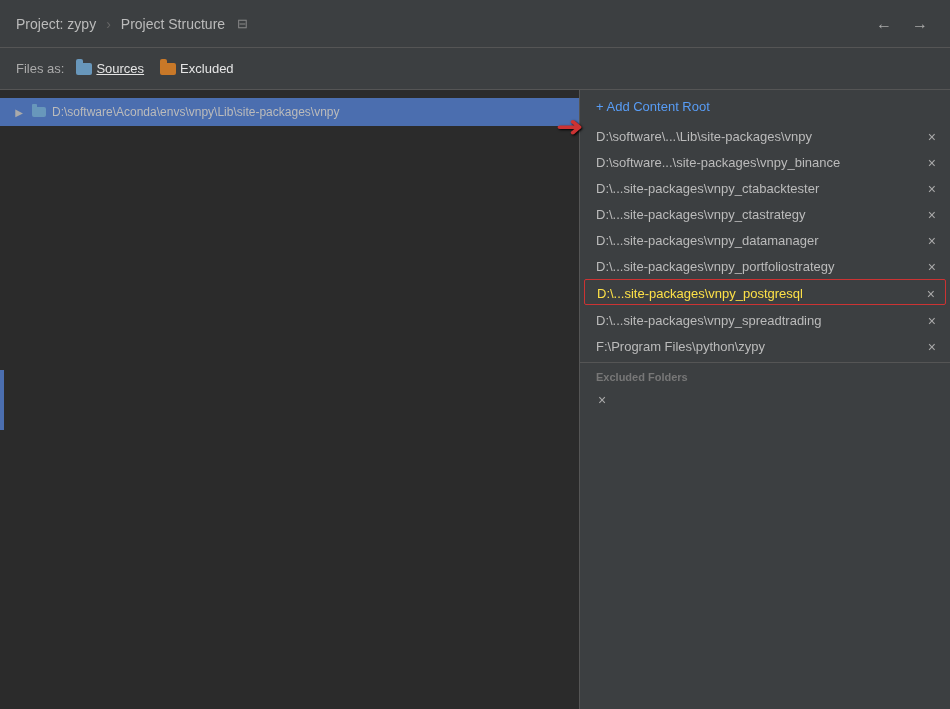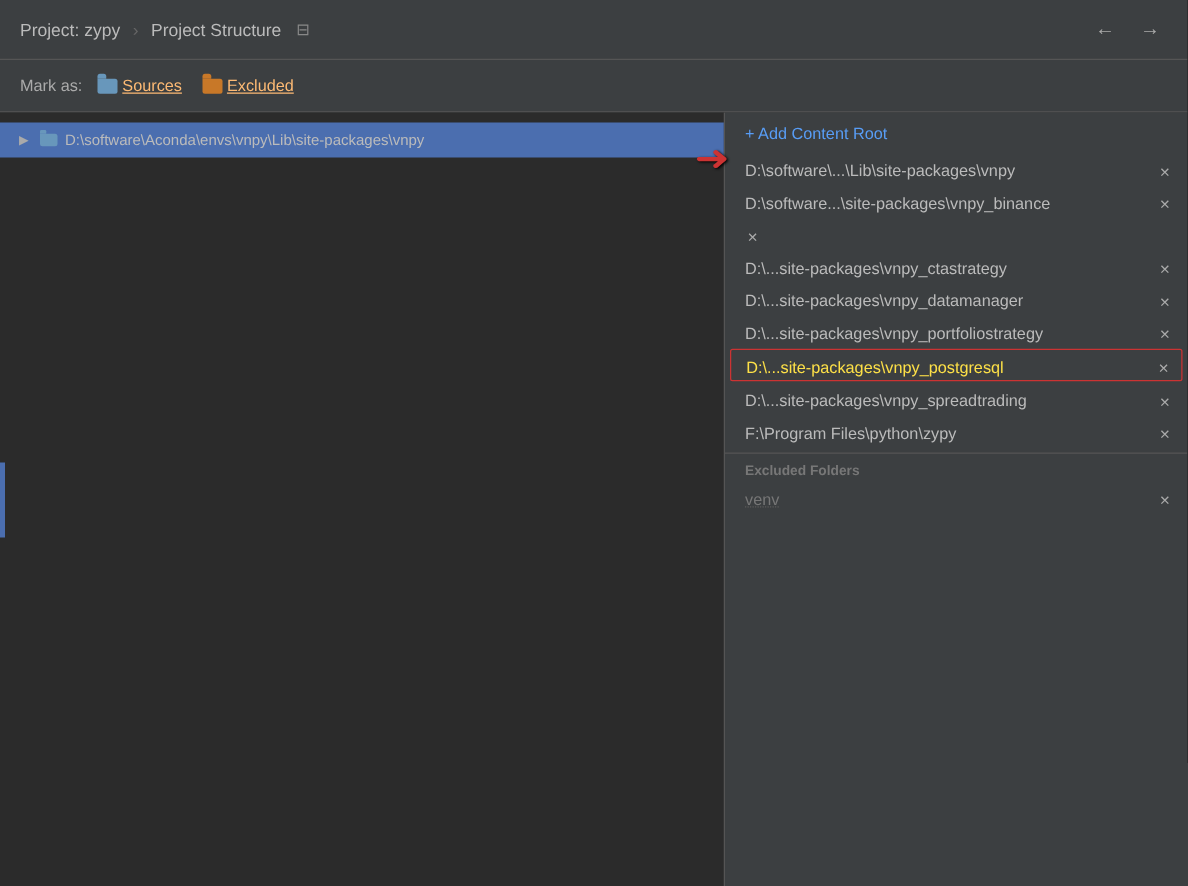--- a/index.html
+++ b/index.html
@@ -61,21 +61,21 @@
     .mark-as-label {
       color: #aaa;
       font-size: 13px;
     }
     .mark-btn {
       display: flex;
       align-items: center;
       gap: 4px;
       background: none;
       border: none;
-      color: #fdba74;
+      color: #e5e5e5;
       cursor: pointer;
       font-size: 13px;
       padding: 2px 4px;
       border-radius: 2px;
       justify-content: space-between;
     }
     .folder-icon-blue {
       width: 16px;
       height: 12px;
       background: #6897bb;
@@ -272,28 +272,28 @@
     <span>Project Structure</span>
     <span style="margin-left:6px; color:#888; font-size:13px;">⊟</span>
   </span>
   <div class="title-actions">
     <button class="title-icon-btn">←</button>
     <button class="title-icon-btn">→</button>
   </div>
 </div>
 
 <div class="mark-as-bar">
-  <span class="mark-as-label">Mark as:</span>
+  <span class="mark-as-label">Files as:</span>
   <button class="mark-btn">
     <span class="folder-icon-blue"></span>
     <span style="text-decoration:underline;">Sources</span>
   </button>
   <button class="mark-btn">
     <span class="folder-icon-orange"></span>
-    <span style="text-decoration:underline;">Excluded</span>
+    <span style="">Excluded</span>
   </button>
 </div>
 
 <div class="main-content">
 
   <div class="left-panel">
     <div class="left-indicator"></div>
     <div class="tree-row selected">
       <span class="expand-arrow">▶</span>
       <span class="folder-small"></span>
@@ -309,20 +309,21 @@
     <div>
       <div class="content-root-item">
         <span class="content-root-label">D:\software\...\Lib\site-packages\vnpy</span>
         <button class="close-btn">×</button>
       </div>
       <div class="content-root-item">
         <span class="content-root-label">D:\software...\site-packages\vnpy_binance</span>
         <button class="close-btn">×</button>
       </div>
       <div class="content-root-item">
+        <span class="content-root-label">D:\...site-packages\vnpy_ctabacktester</span>
         <button class="close-btn">×</button>
       </div>
       <div class="content-root-item">
         <span class="content-root-label">D:\...site-packages\vnpy_ctastrategy</span>
         <button class="close-btn">×</button>
       </div>
       <div class="content-root-item">
         <span class="content-root-label">D:\...site-packages\vnpy_datamanager</span>
         <button class="close-btn">×</button>
       </div>
@@ -341,19 +342,18 @@
       </div>
       <div class="content-root-item">
         <span class="content-root-label">F:\Program Files\python\zypy</span>
         <button class="close-btn">×</button>
       </div>
     </div>
 
     <div style="margin-top:4px; border-top: 1px solid #555; padding-top:4px;">
       <div class="section-header">Excluded Folders</div>
       <div class="content-root-item excluded-item">
-        <span class="content-root-label" style="color:#777; text-decoration: underline dotted; text-decoration-color:#555;">venv</span>
         <button class="close-btn">×</button>
       </div>
     </div>
   </div>
 
 </div>
 
 </body></html>

